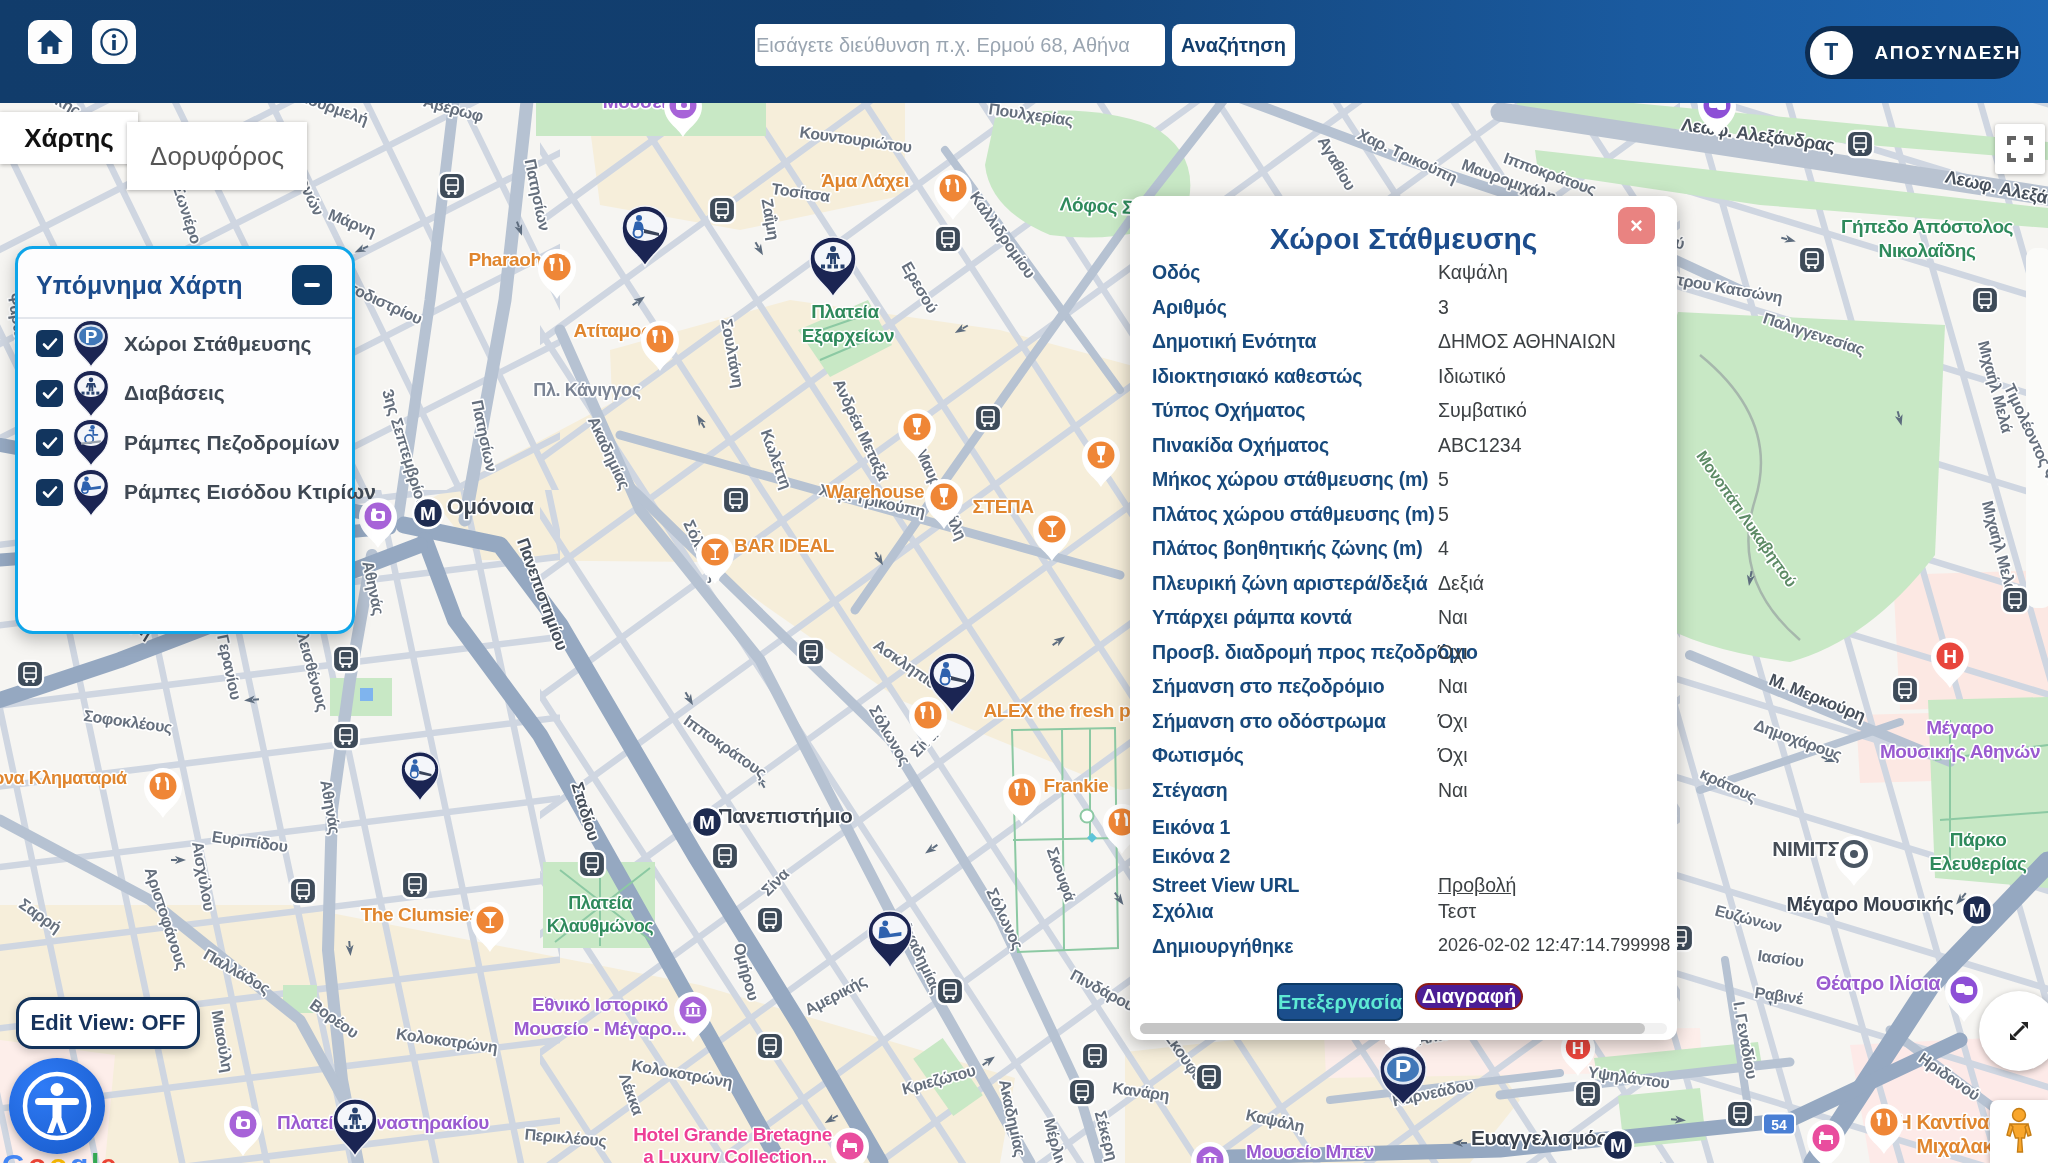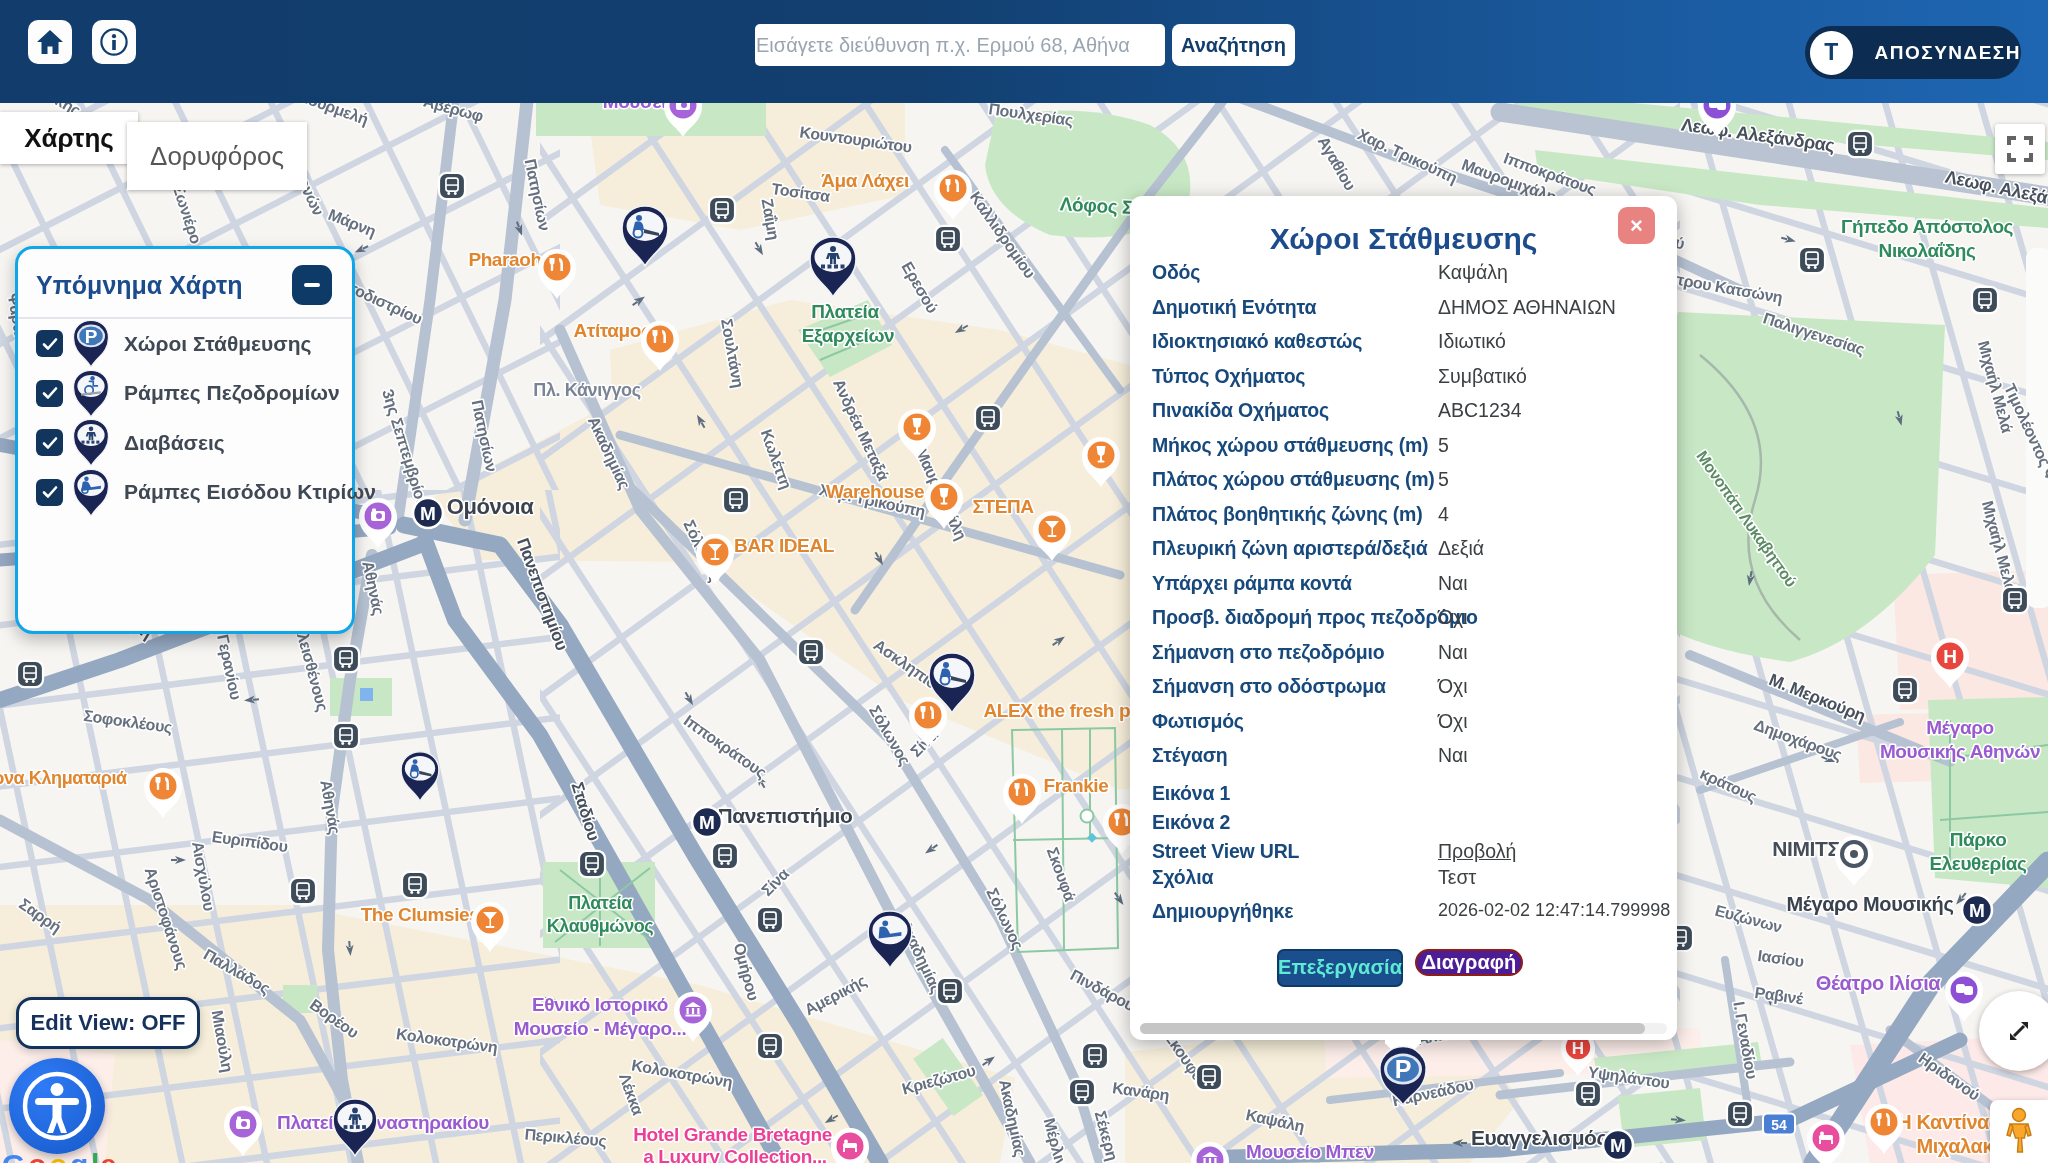--- a/index.html
+++ b/index.html
@@ -992,51 +992,51 @@
 <div class="lrow">
         <div class="lcheck">
           <svg width="18" height="18" viewBox="0 0 18 18">
             <path d="M3,9.5 L7,13.5 L15,4.5" fill="none" stroke="#fff" stroke-width="2.6" stroke-linecap="round" stroke-linejoin="round"></path>
           </svg>
         </div>
         <div class="lpin">
           <svg width="40" height="47" viewBox="-24 -62 48 62">
             <path d="M0,0 C-7,-13 -23,-19 -23,-39 C-23,-53 -12.5,-61.5 0,-61.5 C12.5,-61.5 23,-53 23,-39 C23,-19 7,-13 0,0 Z" fill="#1b2553" stroke="#f2f3f7" stroke-width="1.5"></path>
             <ellipse cx="0" cy="-41" rx="18" ry="14.5" fill="#f4f6fa"></ellipse>
-            <circle cx="2" cy="-51" r="3" fill="#2e62ae"></circle>
-            <g stroke="#2e62ae" fill="none" stroke-width="2.2">
-              <circle cx="-2.5" cy="-35.5" r="5.5"></circle>
-              <path d="M-2,-47 L3,-47 L3,-41 L8.5,-41" stroke-linecap="round"></path>
-            </g>
-            <path d="M-13,-31 L13,-34 L13,-31 L-13,-28 Z" fill="#9aa3ad"></path>
-          </svg>
-        </div>
-        <div class="llab">Ράμπες Πεζοδρομίων</div>
-      </div>
-<div class="lrow">
-        <div class="lcheck">
-          <svg width="18" height="18" viewBox="0 0 18 18">
-            <path d="M3,9.5 L7,13.5 L15,4.5" fill="none" stroke="#fff" stroke-width="2.6" stroke-linecap="round" stroke-linejoin="round"></path>
-          </svg>
-        </div>
-        <div class="lpin">
-          <svg width="40" height="47" viewBox="-24 -62 48 62">
-            <path d="M0,0 C-7,-13 -23,-19 -23,-39 C-23,-53 -12.5,-61.5 0,-61.5 C12.5,-61.5 23,-53 23,-39 C23,-19 7,-13 0,0 Z" fill="#1b2553" stroke="#f2f3f7" stroke-width="1.5"></path>
-            <ellipse cx="0" cy="-41" rx="18" ry="14.5" fill="#f4f6fa"></ellipse>
             <g fill="#27416e">
               <circle cx="0" cy="-49" r="3"></circle>
               <path d="M-5,-45 L5,-45 L7,-39 L4.5,-39 L3,-43 L3,-34 L0.5,-34 L0.5,-39 L-0.5,-39 L-0.5,-34 L-3,-34 L-3,-43 L-4.5,-39 L-7,-39 Z"></path>
               <rect x="-12.5" y="-33.5" width="4" height="4"></rect>
               <rect x="-6" y="-33.5" width="4" height="4"></rect>
               <rect x="0.5" y="-33.5" width="4" height="4"></rect>
               <rect x="7" y="-33.5" width="4" height="4"></rect>
             </g>
           </svg>
         </div>
         <div class="llab">Διαβάσεις</div>
+      </div>
+<div class="lrow">
+        <div class="lcheck">
+          <svg width="18" height="18" viewBox="0 0 18 18">
+            <path d="M3,9.5 L7,13.5 L15,4.5" fill="none" stroke="#fff" stroke-width="2.6" stroke-linecap="round" stroke-linejoin="round"></path>
+          </svg>
+        </div>
+        <div class="lpin">
+          <svg width="40" height="47" viewBox="-24 -62 48 62">
+            <path d="M0,0 C-7,-13 -23,-19 -23,-39 C-23,-53 -12.5,-61.5 0,-61.5 C12.5,-61.5 23,-53 23,-39 C23,-19 7,-13 0,0 Z" fill="#1b2553" stroke="#f2f3f7" stroke-width="1.5"></path>
+            <ellipse cx="0" cy="-41" rx="18" ry="14.5" fill="#f4f6fa"></ellipse>
+            <circle cx="2" cy="-51" r="3" fill="#2e62ae"></circle>
+            <g stroke="#2e62ae" fill="none" stroke-width="2.2">
+              <circle cx="-2.5" cy="-35.5" r="5.5"></circle>
+              <path d="M-2,-47 L3,-47 L3,-41 L8.5,-41" stroke-linecap="round"></path>
+            </g>
+            <path d="M-13,-31 L13,-34 L13,-31 L-13,-28 Z" fill="#9aa3ad"></path>
+          </svg>
+        </div>
+        <div class="llab">Ράμπες Πεζοδρομίων</div>
       </div>
 <div class="lrow">
         <div class="lcheck">
           <svg width="18" height="18" viewBox="0 0 18 18">
             <path d="M3,9.5 L7,13.5 L15,4.5" fill="none" stroke="#fff" stroke-width="2.6" stroke-linecap="round" stroke-linejoin="round"></path>
           </svg>
         </div>
         <div class="lpin">
           <svg width="40" height="47" viewBox="-24 -62 48 62">
             <path d="M0,0 C-7,-13 -23,-19 -23,-39 C-23,-53 -12.5,-61.5 0,-61.5 C12.5,-61.5 23,-53 23,-39 C23,-19 7,-13 0,0 Z" fill="#1b2553" stroke="#f2f3f7" stroke-width="1.5"></path>
@@ -1088,20 +1088,24 @@
       </svg>
     </div>
 <div id="panel">
  <div id="pclose">×</div>
  <h1>Χώροι Στάθμευσης</h1>
  <div class="prow">
         <div class="pk">Οδός</div>
         <div class="pv">Καψάλη</div>
       </div>
 <div class="prow">
+        <div class="pk">Αριθμός</div>
+        <div class="pv">3</div>
+      </div>
+<div class="prow">
         <div class="pk">Δημοτική Ενότητα</div>
         <div class="pv">ΔΗΜΟΣ ΑΘΗΝΑΙΩΝ</div>
       </div>
 <div class="prow">
         <div class="pk">Ιδιοκτησιακό καθεστώς</div>
         <div class="pv">Ιδιωτικό</div>
       </div>
 <div class="prow">
         <div class="pk">Τύπος Οχήματος</div>
         <div class="pv">Συμβατικό</div>

